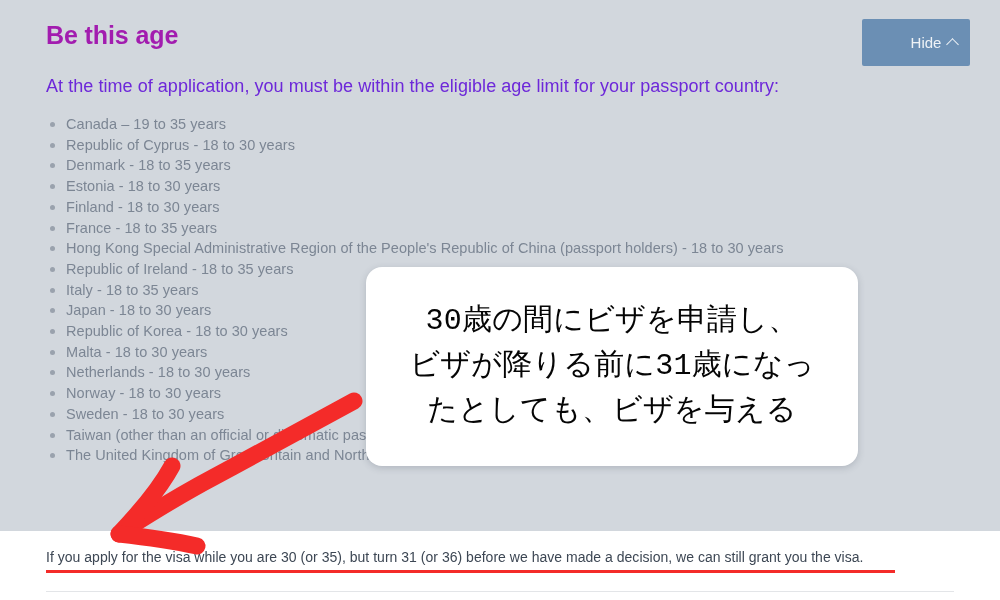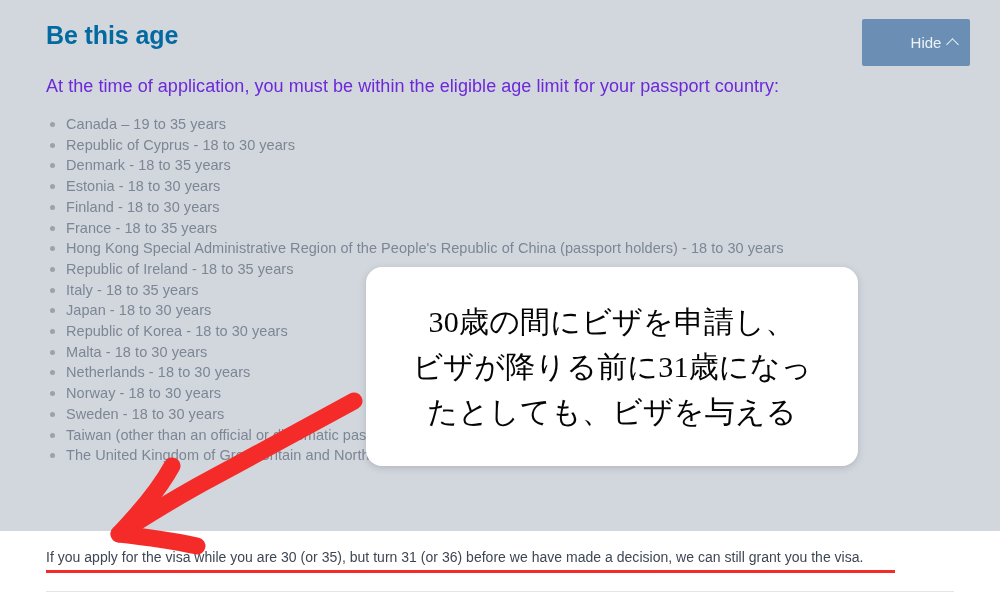--- a/index.html
+++ b/index.html
@@ -36,21 +36,21 @@
     right: 30px;
     height: 52px;
   }
 
   .panel-title {
     position: absolute;
     left: 0;
     top: 9px;
     font-size: 25px;
     font-weight: bold;
-    color: #0369a1;
+    color: #a21caf;
     letter-spacing: -0.1px;
   }
 
   .hide-button {
     position: absolute;
     right: 0;
     top: 7px;
     width: 108px;
     height: 47px;
     background: #6b8fb4;
@@ -153,21 +153,21 @@
     height: 199px;
     background: #ffffff;
     border-radius: 16px;
     box-shadow: 0 2px 7px rgba(60, 70, 85, 0.22);
     display: flex;
     align-items: center;
     justify-content: center;
   }
 
   .tooltip-text {
-    font-family: Liberation Serif, serif;
+    font-family: Liberation Mono, monospace;
     font-size: 30px;
     line-height: 45px;
     color: #050505;
     text-align: center;
     white-space: pre-line;
     letter-spacing: 0.2px;
   }
 
   
   .arrow-overlay {

